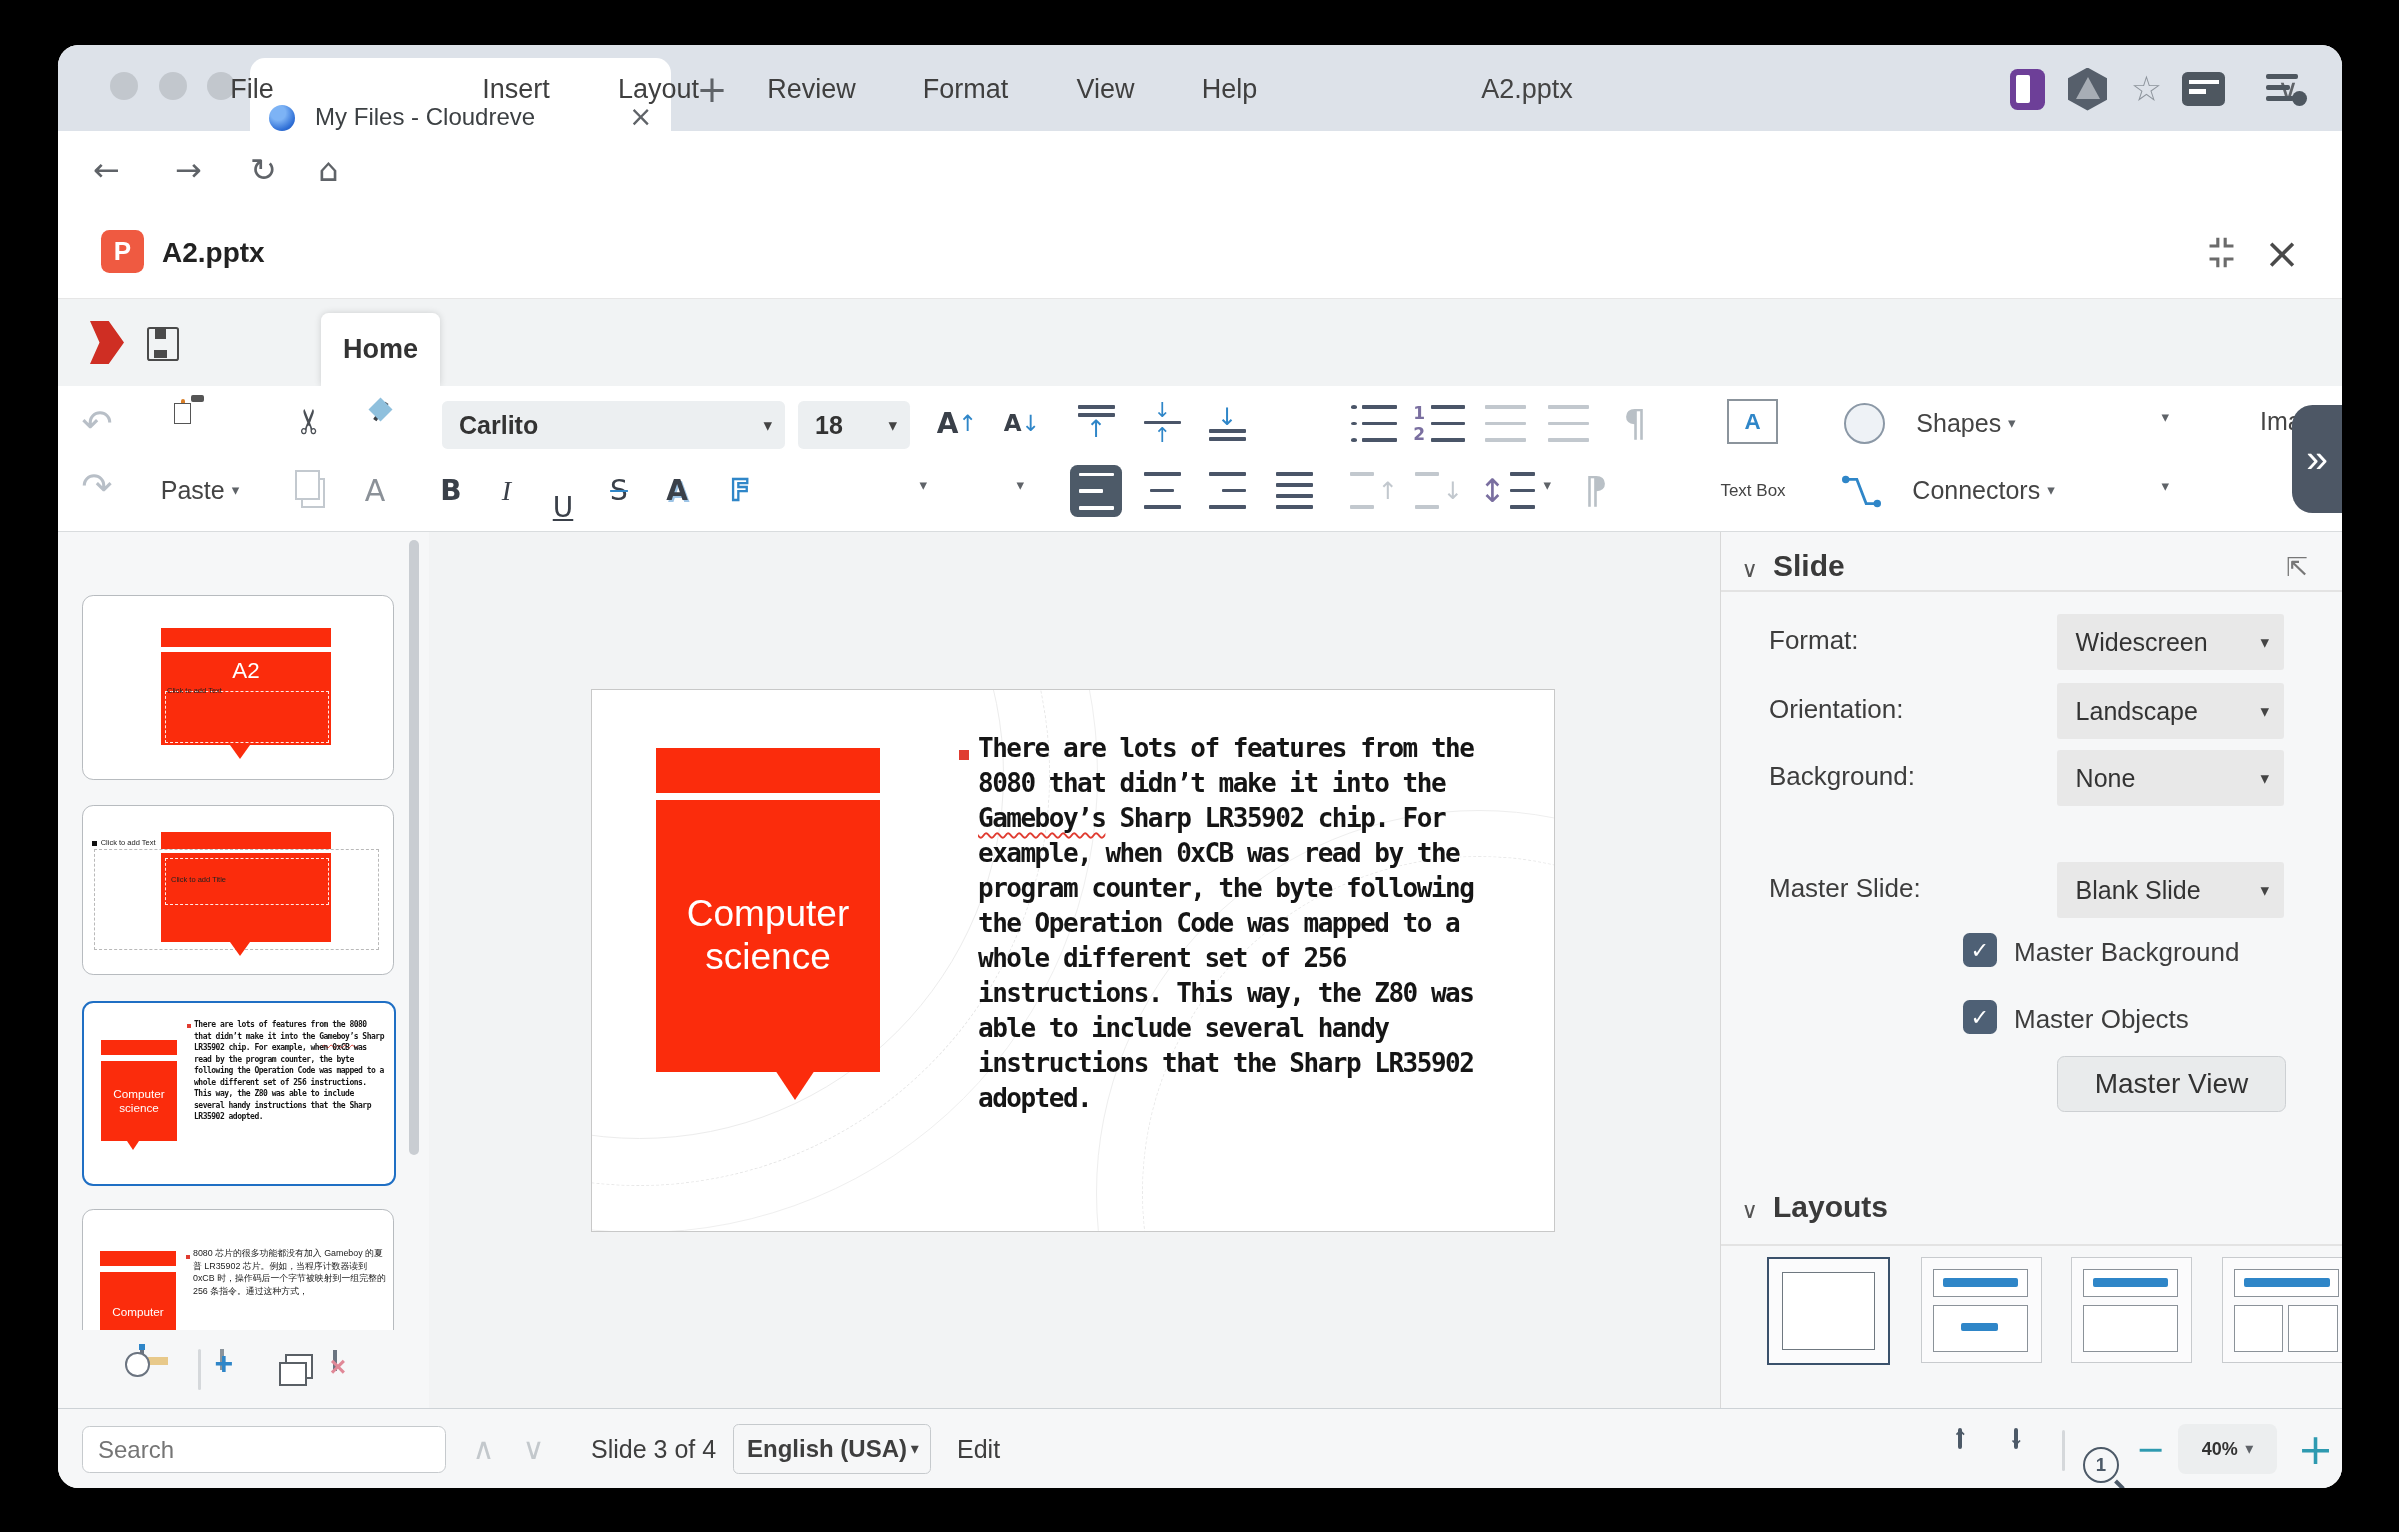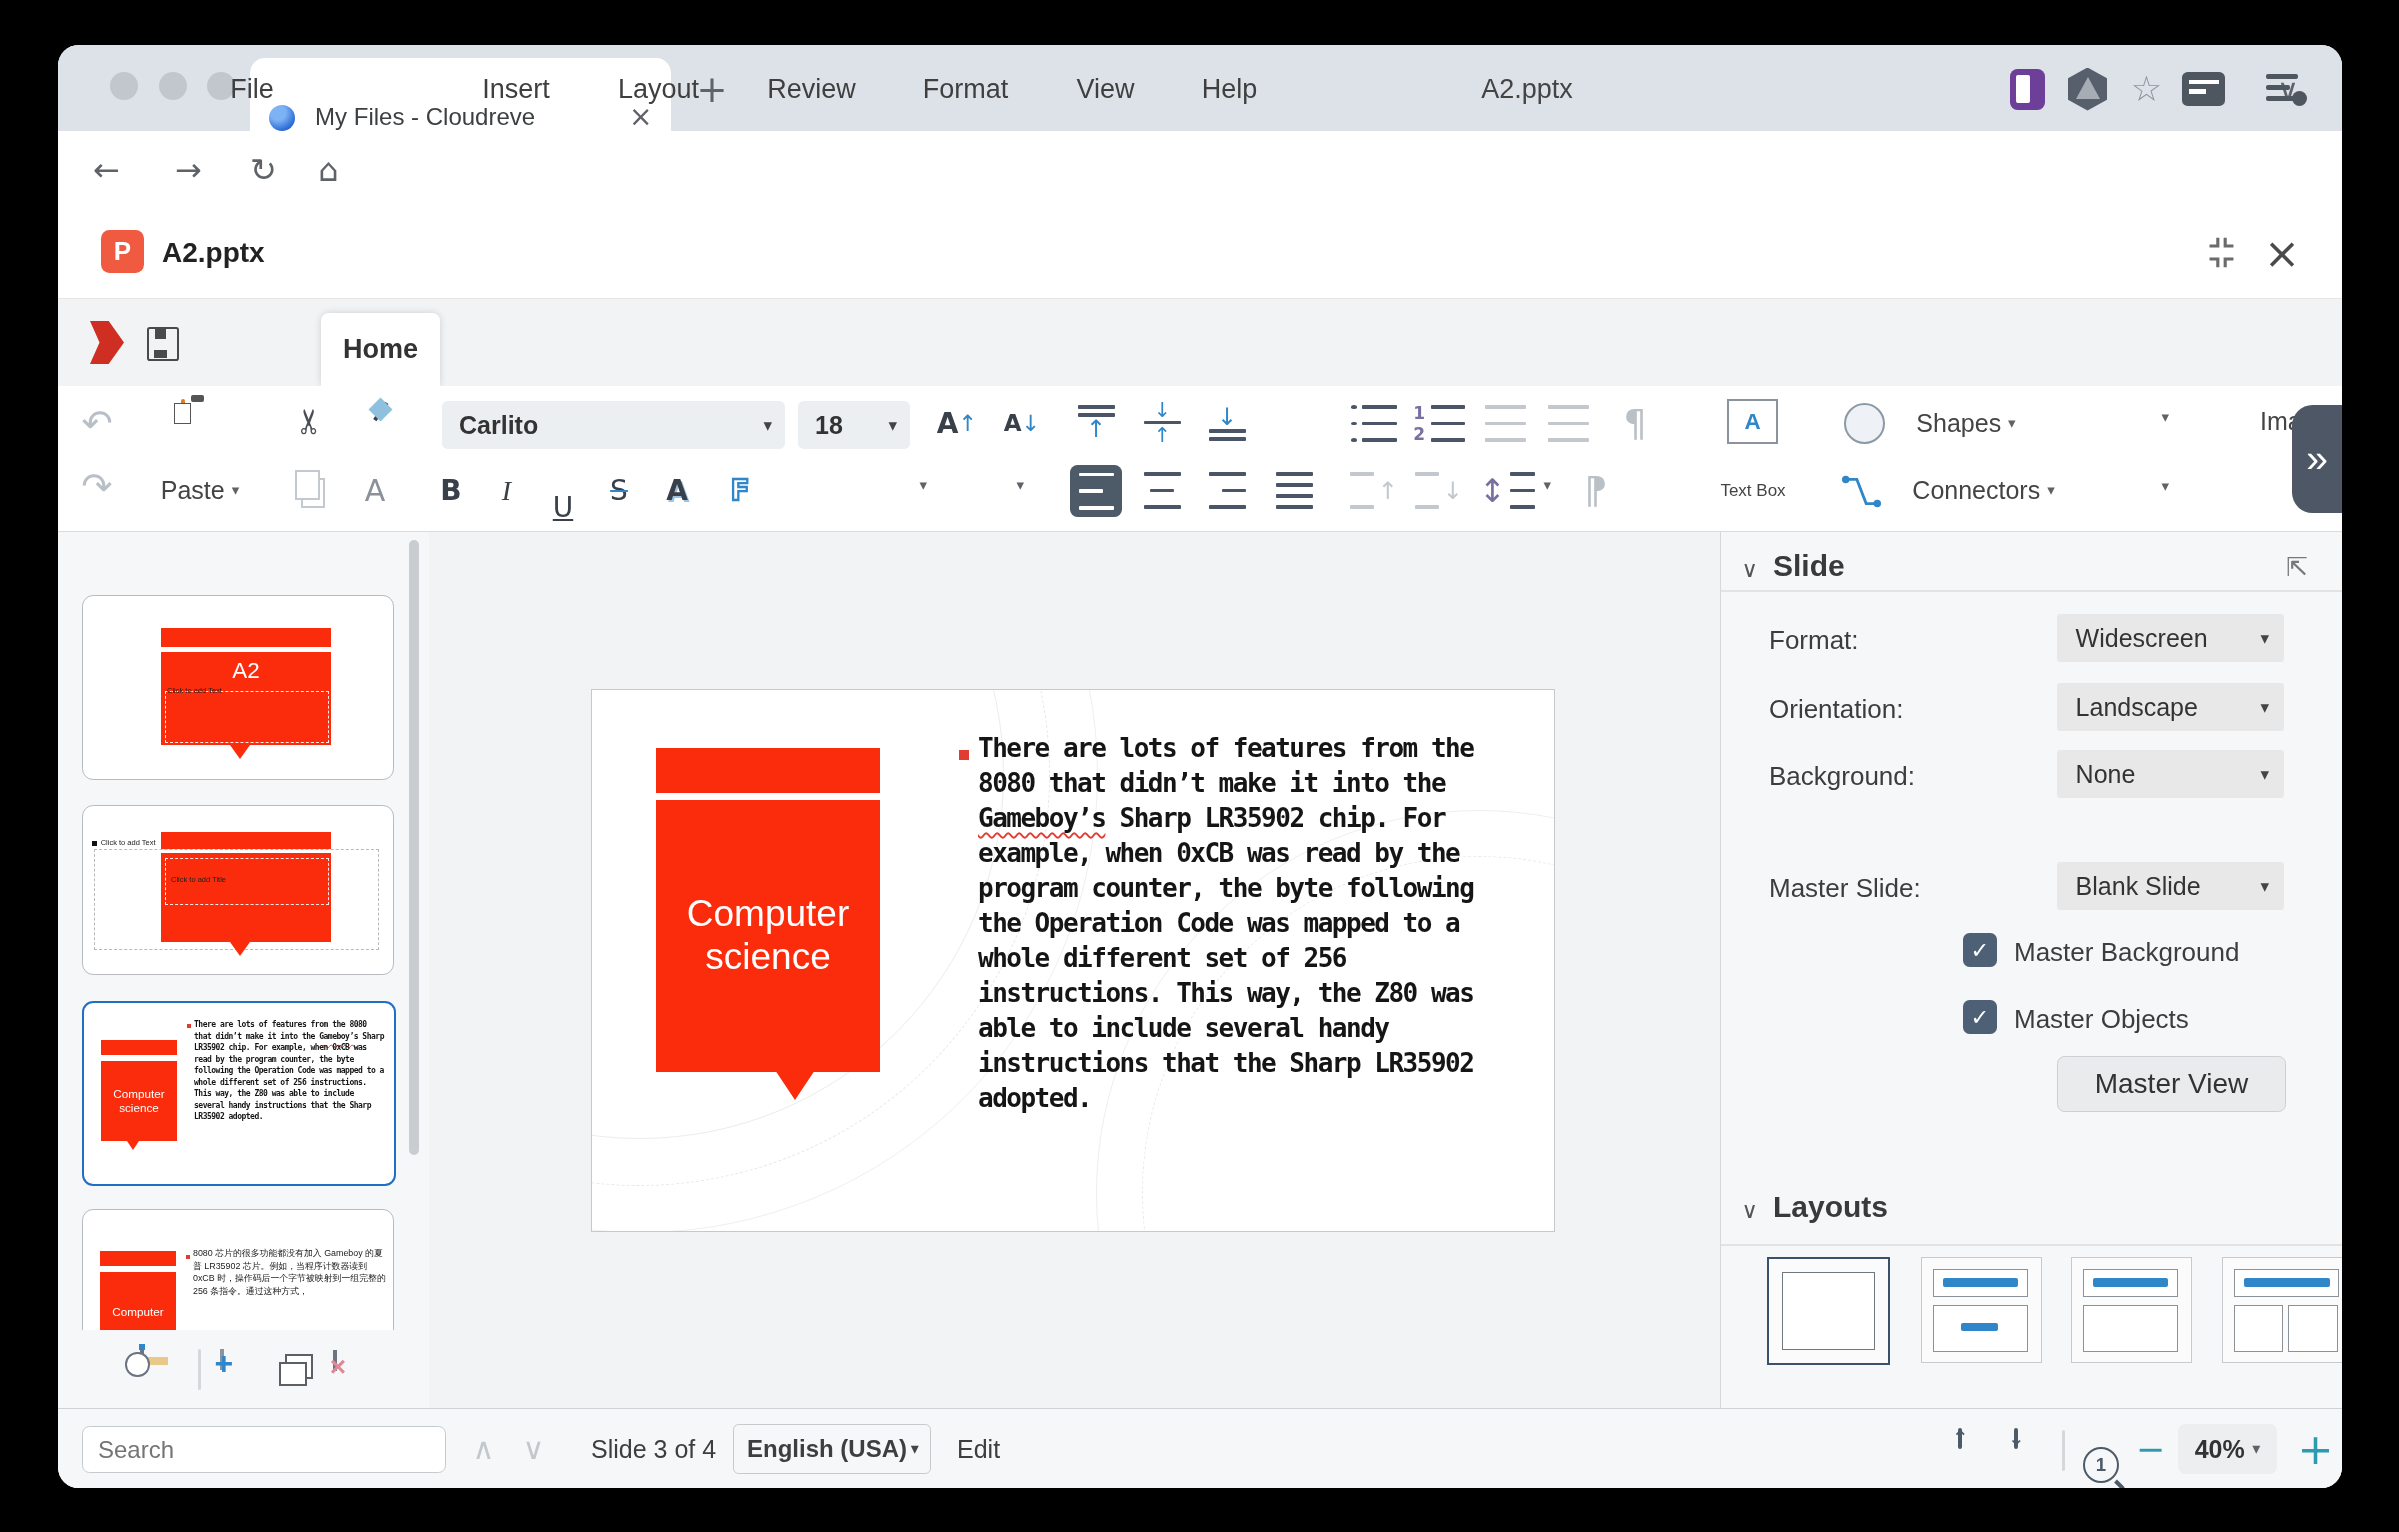--- a/index.html
+++ b/index.html
@@ -152,21 +152,21 @@
          border-right:20.5px solid transparent;border-top:30px solid #fb2c0c}
   .bullet{position:absolute;background:#e03c31}
   .slidetext{position:absolute;left:386px;top:41px;width:524px;font-family:"DejaVu Sans Mono",monospace;
              font-weight:bold;font-size:26px;line-height:35px;letter-spacing:-1.5px;color:#151515}
   .sp{text-decoration:underline;text-decoration-style:wavy;text-decoration-color:#e03c31;
       text-decoration-thickness:1.9px;text-underline-offset:4.7px}
   .rpanel{position:absolute;left:1662px;top:0;width:622px;height:876px;background:#f6f7f8;
           border-left:1.9px solid #d8d8d8;overflow:hidden;box-sizing:border-box}
   .sect{font-size:30px;font-weight:600;color:#3a3a3a}
   .plabel{position:absolute;left:48px;font-size:26px;color:#3d3d3d}
-  .pbox{position:absolute;left:336px;width:227px;height:48px;background:#e8e8e8;border-radius:3px;
+  .pbox{position:absolute;left:336px;width:227px;height:56px;background:#e8e8e8;border-radius:3px;
         display:flex;align-items:center}
   .pbox .val{font-size:25px;color:#333;margin-left:18.6px;flex:1}
   .pbox .g{font-size:17px;color:#444;margin-right:15px}
   .cbox{position:absolute;left:242px;width:34px;height:34px;border-radius:6.5px;background:#4e6075;color:#fff;
         display:flex;align-items:center;justify-content:center;font-size:22.4px}
   .cblabel{position:absolute;left:293px;font-size:26px;color:#3d3d3d}
   .mvbtn{position:absolute;left:336px;width:227px;height:54px;background:#e9ebec;border:1.9px solid #cdd0d3;
          border-radius:7.5px;display:flex;align-items:center;justify-content:center;font-size:28px;color:#333}
   .lay{position:absolute;width:119px;height:104px;background:#fbfbfc;border:1.9px solid #c8cbce}
   .lay.sel{border:2.8px solid #3a516b}
@@ -178,21 +178,21 @@
   .search{position:absolute;left:24px;top:17px;width:364px;height:47px;background:#fff;
           border:1.9px solid #c6cacd;border-radius:7.5px;box-sizing:border-box;padding:0 15px;
           font-size:24px;color:#444;font-family:"Liberation Sans",sans-serif;outline:none}
   .sbtext{position:absolute;top:0;height:80px;display:flex;align-items:center;font-size:25px;color:#3e3e3e}
   .langbox{position:absolute;left:675px;top:15px;width:198px;height:50px;border:1.9px solid #c6cacd;
            border-radius:5.6px;display:flex;align-items:center;box-sizing:border-box}
   .langbox .val{font-size:24px;font-weight:bold;color:#3e3e3e;margin-left:13px;flex:1}
   .langbox .g{font-size:16px;margin-right:11.2px;color:#444}
   .zoombox{position:absolute;left:2120px;top:15px;width:99px;height:50px;background:#eceeef;border-radius:7.5px;
            display:flex;align-items:center;justify-content:center;gap:7.5px}
-  .zoombox .val{font-size:25px;font-weight:bold;color:#333}
+  .zoombox .val{font-size:18px;font-weight:bold;color:#333}
   .pagefit{position:relative;width:28px;height:35px;border:2.8px solid #4d5a68;border-radius:3.7px}
   .pagefit .g{position:absolute;inset:0;font-size:20.5px;color:#4d5a68}
   .zoom1{position:relative;width:32px;height:32px;border:2.8px solid #4d5a68;border-radius:50%;
          display:flex;align-items:center;justify-content:center;font-size:18.6px;font-weight:bold;color:#4d5a68}
   .zoom1::after{content:"";position:absolute;right:-8.4px;bottom:-6.5px;width:11.2px;height:3.7px;background:#4d5a68;
                 transform:rotate(45deg)}
   .teal{color:#2e9ab0}
   .showic{position:relative;width:39px;height:32px;border:2.8px solid #6b7480;background:#fff}
   .showic::before{content:"";position:absolute;left:-2.8px;top:-8.4px;right:-2.8px;height:5.6px;background:#2f86c8}
   .showic i{position:absolute;left:5.6px;top:4.7px;width:20.5px;height:7.5px;background:#e8c98a}

